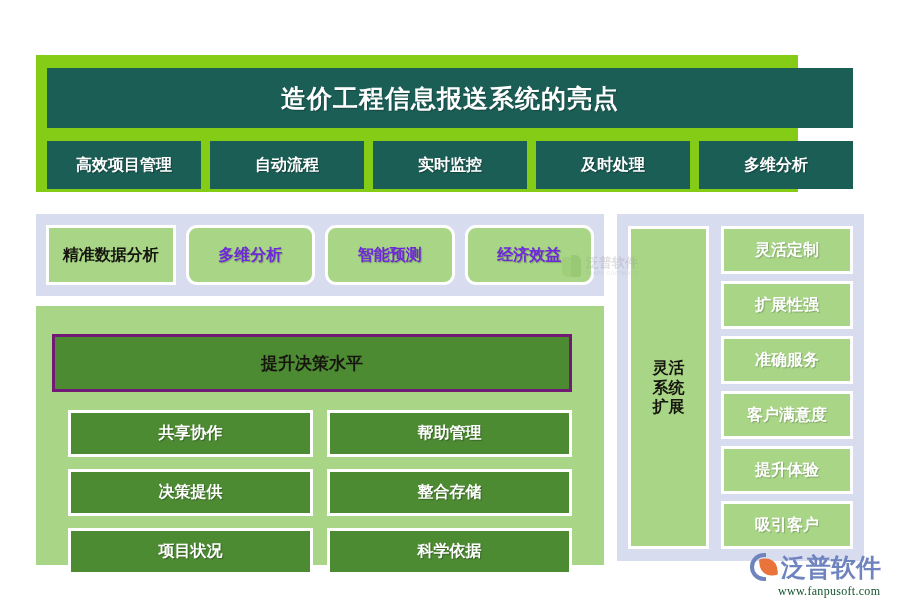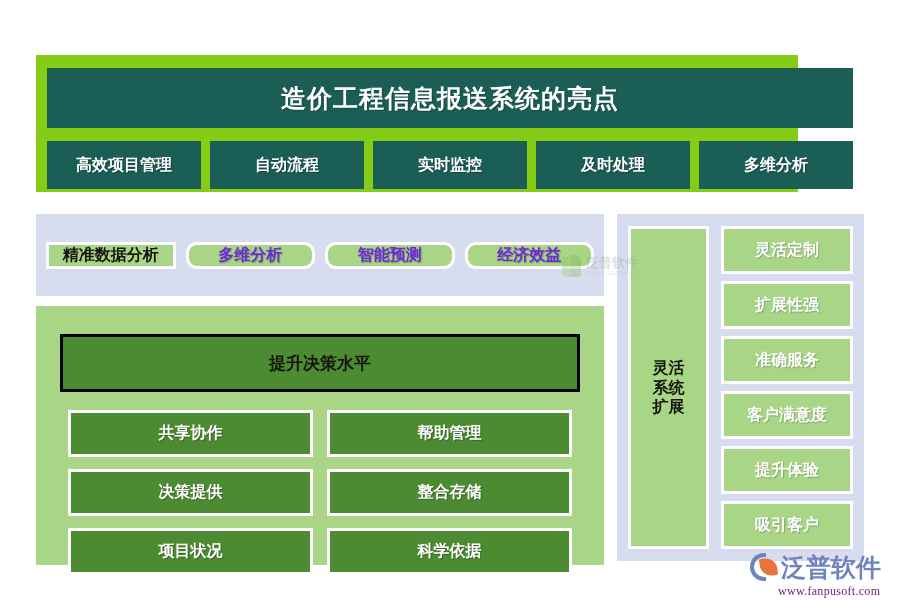--- a/index.html
+++ b/index.html
@@ -85,21 +85,20 @@
     box-sizing: border-box;
   }
   .analytics-row {
     position: absolute;
     left: 10px;
     top: 11px;
     width: 548px;
     height: 60px;
     display: flex;
     gap: 10px;
-    align-items: center;
   }
   .analytics-chip {
     flex: 1;
     background: #a8d586;
     border: 3px solid #ffffff;
     box-sizing: border-box;
     display: flex;
     align-items: center;
     justify-content: center;
     font-size: 16px;
@@ -119,26 +118,26 @@
     position: absolute;
     left: 36px;
     top: 306px;
     width: 568px;
     height: 259px;
     background: #a8d586;
     box-sizing: border-box;
   }
   .decision-banner {
     position: absolute;
-    left: 24px;
+    left: 16px;
     top: 28px;
     width: 520px;
     height: 58px;
     background: #4d8b33;
-    border: 3px solid #000000;
+    border: 3px solid #701a75;
     box-sizing: border-box;
     display: flex;
     align-items: center;
     justify-content: center;
     color: #16160f;
     font-size: 17px;
     font-weight: bold;
   }
   .decision-grid {
     position: absolute;
@@ -308,21 +307,21 @@
   }
   .brand-logo .logo-cn {
     font-size: 25px;
     font-weight: bold;
     color: #6f84bf;
     letter-spacing: 0px;
     line-height: 1;
   }
   .brand-logo .logo-url {
     font-size: 12px;
-    color: #701a75;
+    color: #14532d;
     letter-spacing: 0.3px;
     margin-top: 2px;
     margin-left: 28px;
     font-family: "Liberation Serif", serif;
   }
 </style>
 </head>
 <body>
 
 <div class="canvas">

